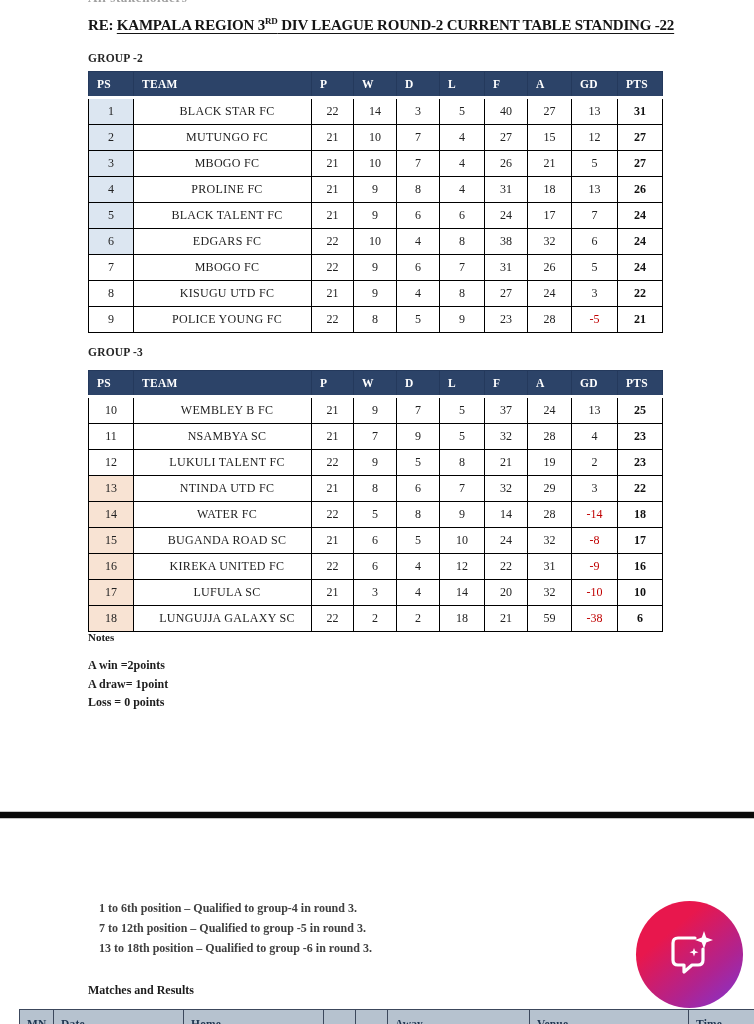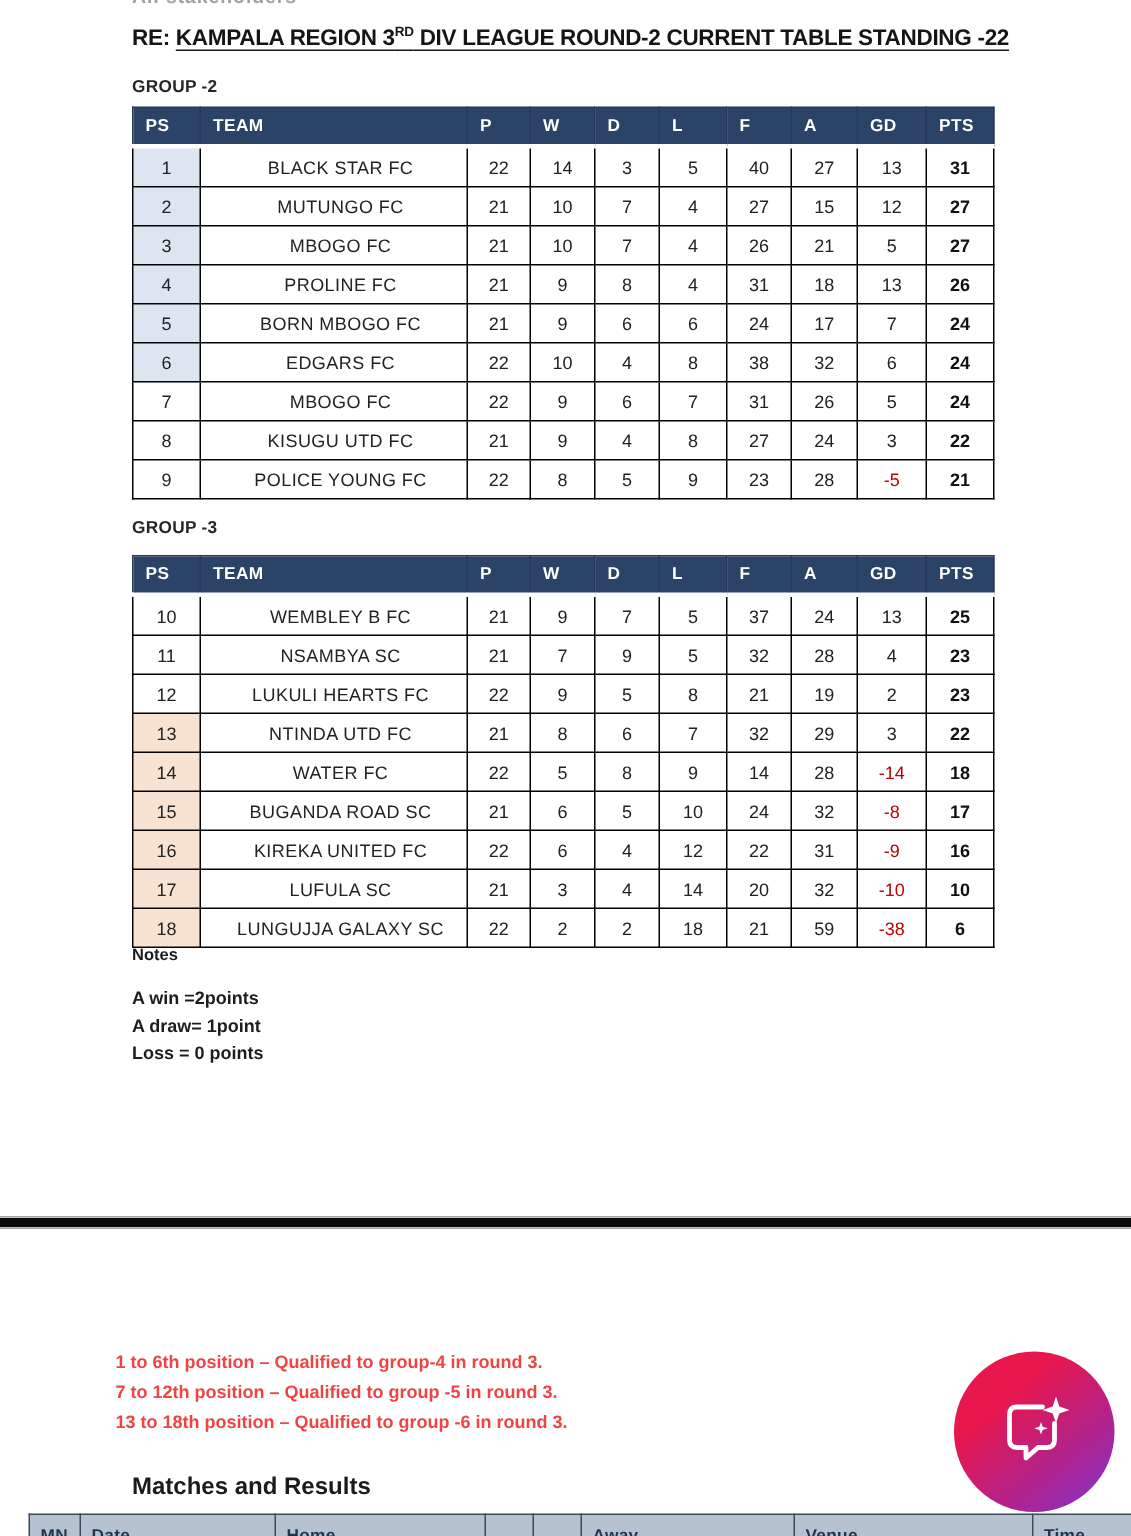--- a/index.html
+++ b/index.html
@@ -1,18 +1,18 @@
 <!DOCTYPE html>
 <html style="--table-header-bg: #2c4368; --ps-shade-blue: #dce6f1; --ps-shade-peach: #f8e3d3; --negative-gd: #c00000; --matches-header-bg: #b6c2cf; --chat-gradient-start: #e8174d; --chat-gradient-end: #7f35d4;"><head>
 <meta charset="utf-8">
 <style>
   html,body{margin:0;padding:0;background:#fff;}
   .page{
     position:relative;width:754px;height:1024px;overflow:hidden;background:#fff;
-    font-family:Liberation Sans, sans-serif;color:#1b1b1b;
+    font-family:Liberation Serif, serif;color:#1b1b1b;
   }
   .abs{position:absolute;}
   .cutoff{top:-10px;left:88px;font-size:13px;font-weight:bold;color:#a0a0a0;letter-spacing:.6px;}
   .title{top:16px;left:88px;width:640px;font-size:15px;font-weight:bold;color:#151515;letter-spacing:-.2px;white-space:nowrap;}
   .title .underline{text-decoration:underline;text-underline-offset:3px;}
   .title sup{font-size:9px;}
   .group-label{font-size:11.5px;font-weight:bold;color:#262626;letter-spacing:.2px;}
   #g2-label{top:52px;left:88px;}
   #g3-label{top:346px;left:88px;}
 
@@ -31,22 +31,22 @@
   table.standings td.pts{font-weight:bold;color:#111;}
   table.standings td.neg{color:var(--negative-gd,#c00000);}
   table.standings td.shade-blue{background:var(--ps-shade-blue,#dce6f1);}
   table.standings td.shade-peach{background:var(--ps-shade-peach,#f8e3d3);}
 
   #notes{top:631px;left:88px;font-size:11px;font-weight:bold;}
   #scoring{top:656px;left:88px;font-size:12px;font-weight:bold;line-height:18.5px;color:#1d1d1d;}
   #caption{top:746px;left:88px;font-size:12.5px;color:#2a2a2a;}
   #caption sup{font-size:8px;}
   .divider{top:811px;left:0;width:754px;height:6px;background:#0a0a0a;border-top:1px solid #c4c4c4;border-bottom:1px solid #c4c4c4;}
-  #quals{top:898px;left:77px;font-size:12px;font-weight:bold;line-height:20px;color:#ef4444;}
-  #m-heading{top:983px;left:88px;font-size:16px;font-weight:bold;}
+  #quals{top:898px;left:99px;font-size:12px;font-weight:bold;line-height:20px;color:#404040;}
+  #m-heading{top:983px;left:88px;font-size:12px;font-weight:bold;}
 
   table.mtable{border-collapse:collapse;table-layout:fixed;width:799px;}
   #table-m{top:1009px;left:19px;}
   table.mtable th{
     background:var(--matches-header-bg,#b6c2cf);color:#1f3550;font-size:11.5px;font-weight:bold;
     text-align:left;padding:3px 0 10px 7px;border:1px solid #3c485c;height:22px;letter-spacing:.2px;
   }
 
   .chat-fab{
     top:901px;left:636px;width:107px;height:107px;border:none;border-radius:50%;cursor:pointer;padding:0;
@@ -136,21 +136,21 @@
           <td>9</td>
           <td>8</td>
           <td>4</td>
           <td>31</td>
           <td>18</td>
           <td>13</td>
           <td class="pts">26</td>
         </tr>
         <tr>
           <td class="shade-blue">5</td>
-          <td class="team">BORN MBOGO FC</td>
+          <td class="team">BLACK TALENT FC</td>
           <td>21</td>
           <td>9</td>
           <td>6</td>
           <td>6</td>
           <td>24</td>
           <td>17</td>
           <td>7</td>
           <td class="pts">24</td>
         </tr>
         <tr>
@@ -253,21 +253,21 @@
           <td>7</td>
           <td>9</td>
           <td>5</td>
           <td>32</td>
           <td>28</td>
           <td>4</td>
           <td class="pts">23</td>
         </tr>
         <tr>
           <td>12</td>
-          <td class="team">LUKULI HEARTS FC</td>
+          <td class="team">LUKULI TALENT FC</td>
           <td>22</td>
           <td>9</td>
           <td>5</td>
           <td>8</td>
           <td>21</td>
           <td>19</td>
           <td>2</td>
           <td class="pts">23</td>
         </tr>
         <tr>

